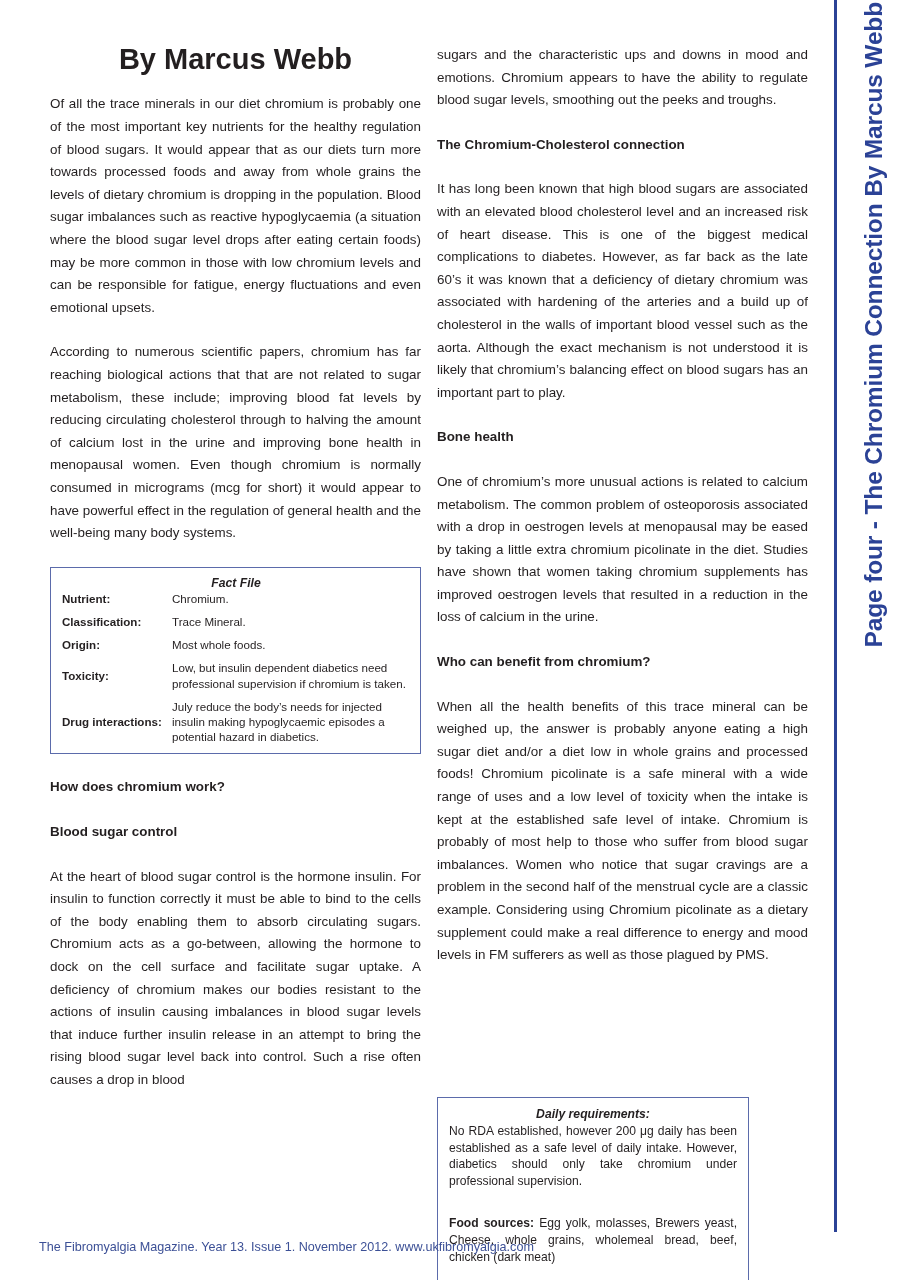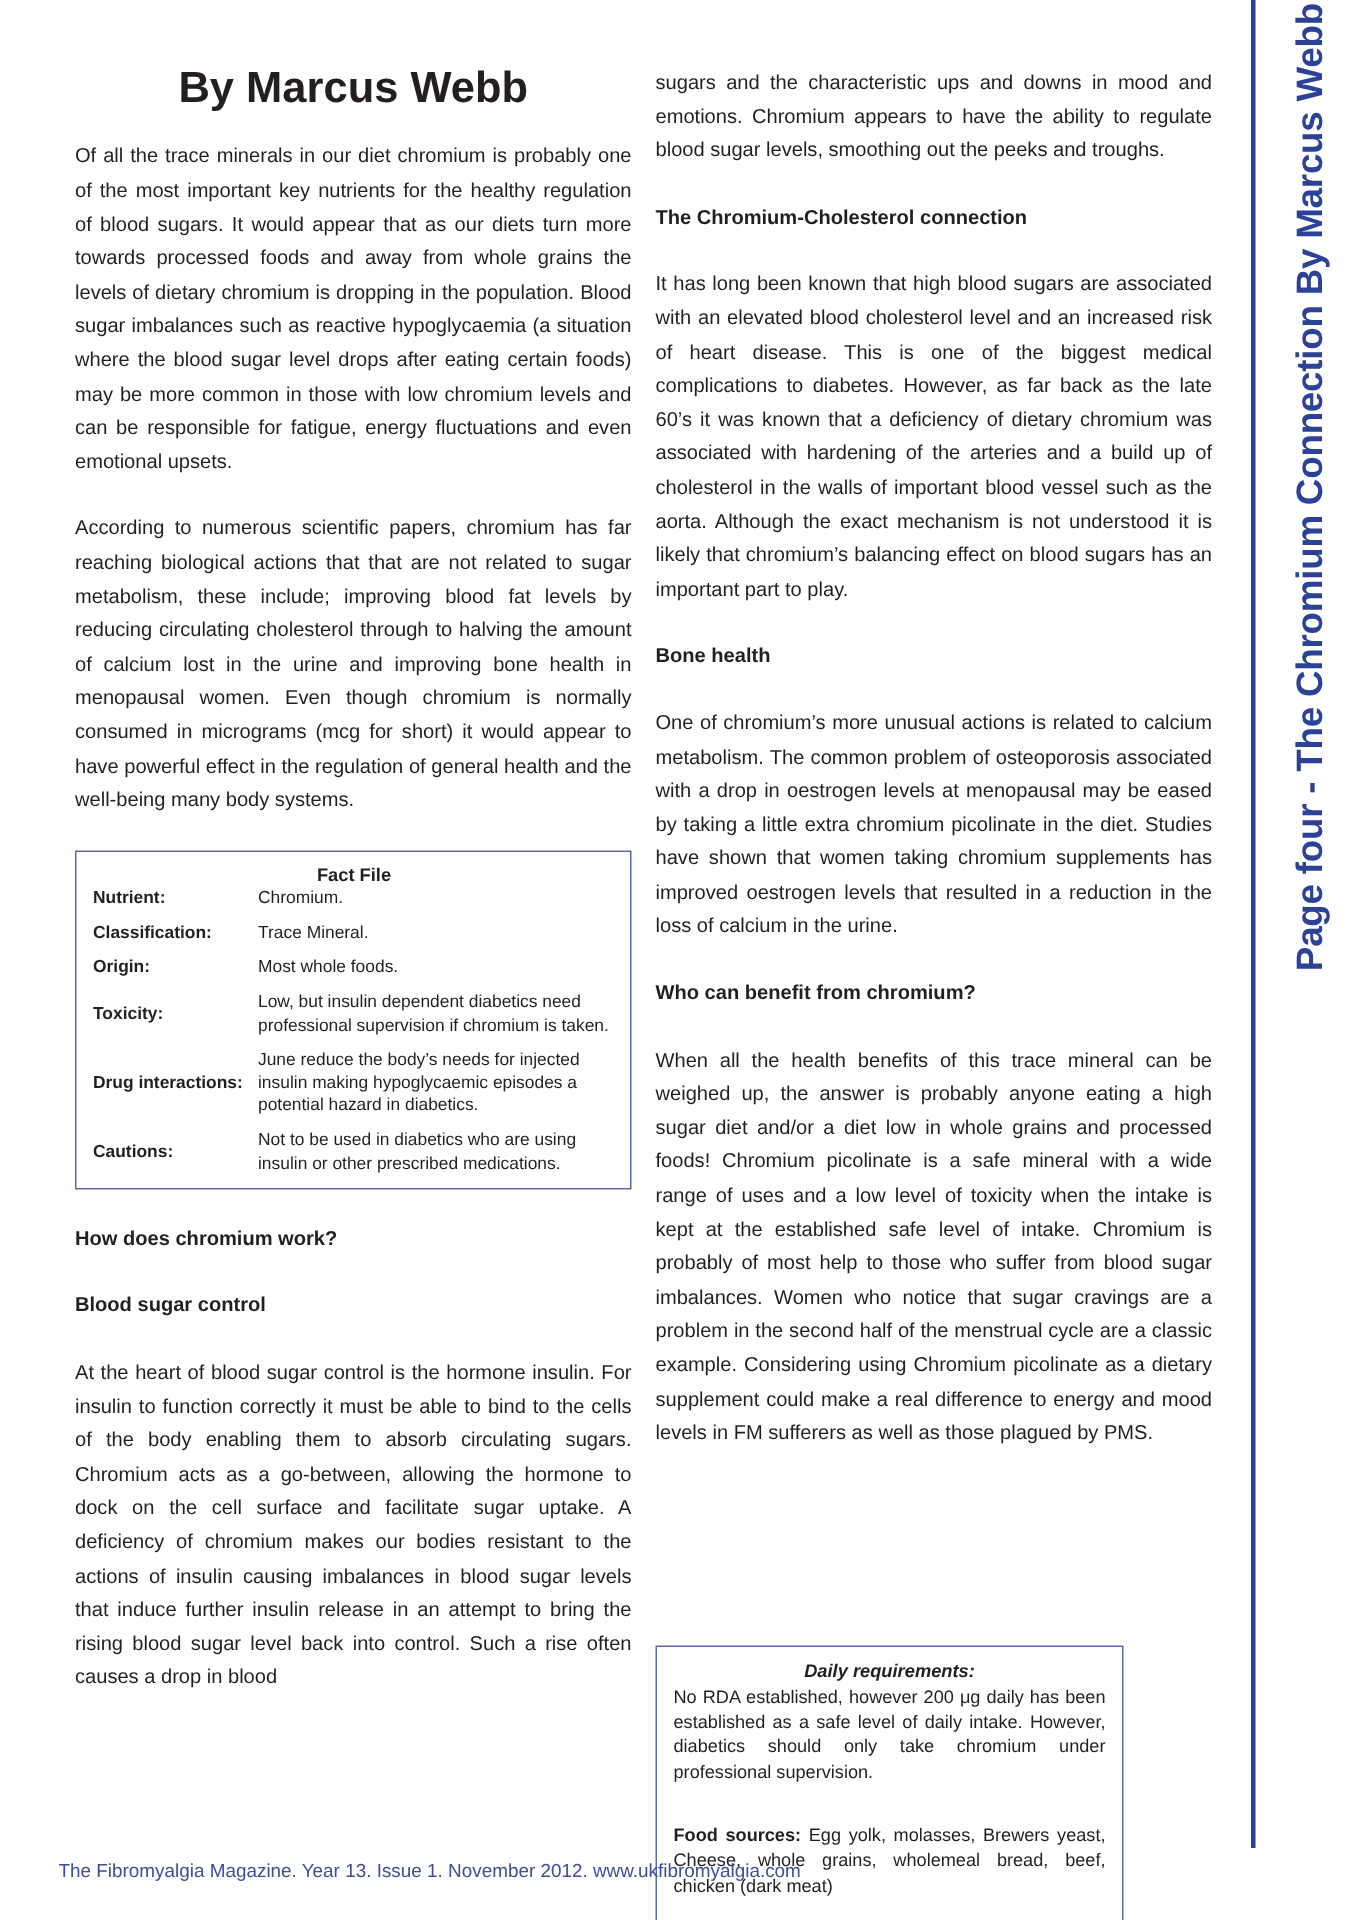--- a/index.html
+++ b/index.html
@@ -67,20 +67,21 @@
     border: 1.6px solid #5b6bab;
     box-sizing: border-box;
     padding: 8px 10px 9px 11px;
     margin: 10px 0 22px 0;
     background: #fff;
   }
   .factbox .boxtitle {
     text-align: center;
     font-size: 12.2px;
     font-weight: bold;
+    font-style: italic;
     margin-bottom: 1px;
   }
   .factrow {
     display: flex;
     align-items: center;
     margin-bottom: 8px;
   }
   .factrow:last-child { margin-bottom: 0; }
   .factrow .k {
     font-size: 11.6px;
@@ -194,25 +195,21 @@
       <div class="factrow">
         <div class="k">Origin:</div>
         <div class="v">Most whole foods.</div>
       </div>
       <div class="factrow">
         <div class="k">Toxicity:</div>
         <div class="v">Low, but insulin dependent diabetics need professional supervision if chromium is taken.</div>
       </div>
       <div class="factrow">
         <div class="k">Drug interactions:</div>
-        <div class="v">June reduce the body’s needs for injected insulin making hypoglycaemic episodes a potential hazard in diabetics.</div>
-      </div>
-      <div class="factrow">
-        <div class="k">Cautions:</div>
-        <div class="v">Not to be used in diabetics who are using insulin or other prescribed medications.</div>
+        <div class="v">July reduce the body’s needs for injected insulin making hypoglycaemic episodes a potential hazard in diabetics.</div>
       </div>
     </div>
 
     <h3 class="sect">How does chromium work?</h3>
     <h3 class="sect">Blood sugar control</h3>
     <p class="body tight">At the heart of blood sugar control is the hormone insulin. For insulin to function correctly it must be able to bind to the cells of the body enabling them to absorb circulating sugars. Chromium acts as a go-between, allowing the hormone to dock on the cell surface and facilitate sugar uptake. A deficiency of chromium makes our bodies resistant to the actions of insulin causing imbalances in blood sugar levels that induce further insulin release in an attempt to bring the rising blood sugar level back into control. Such a rise often causes a drop in blood</p>
   </div>
 
   <div class="col col-right">
     <p class="body">sugars and the characteristic ups and downs in mood and emotions. Chromium appears to have the ability to regulate blood sugar levels, smoothing out the peeks and troughs.</p>

